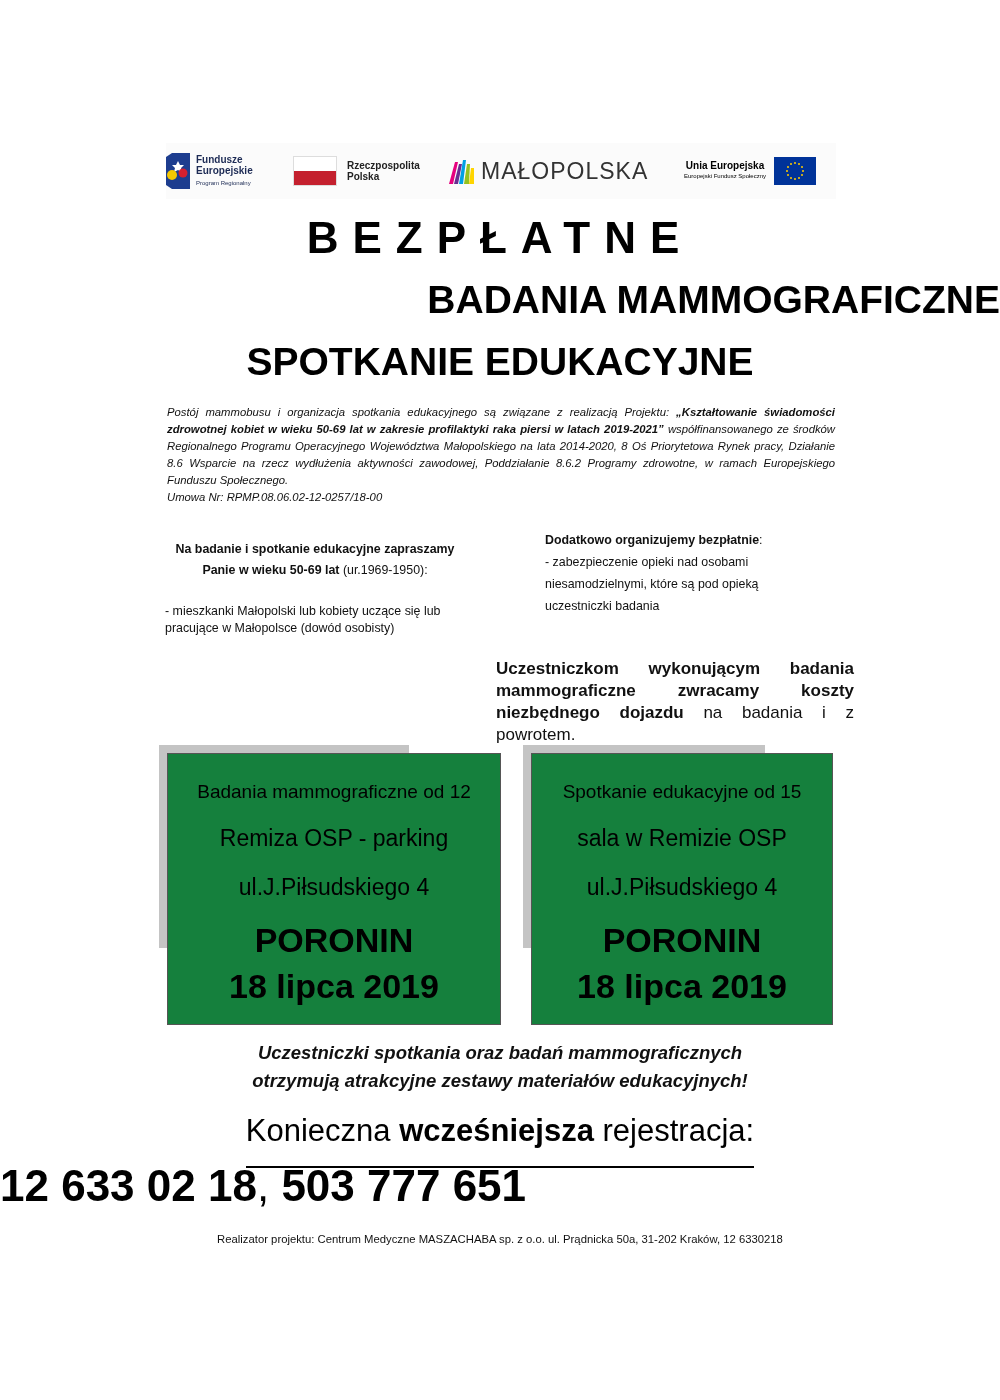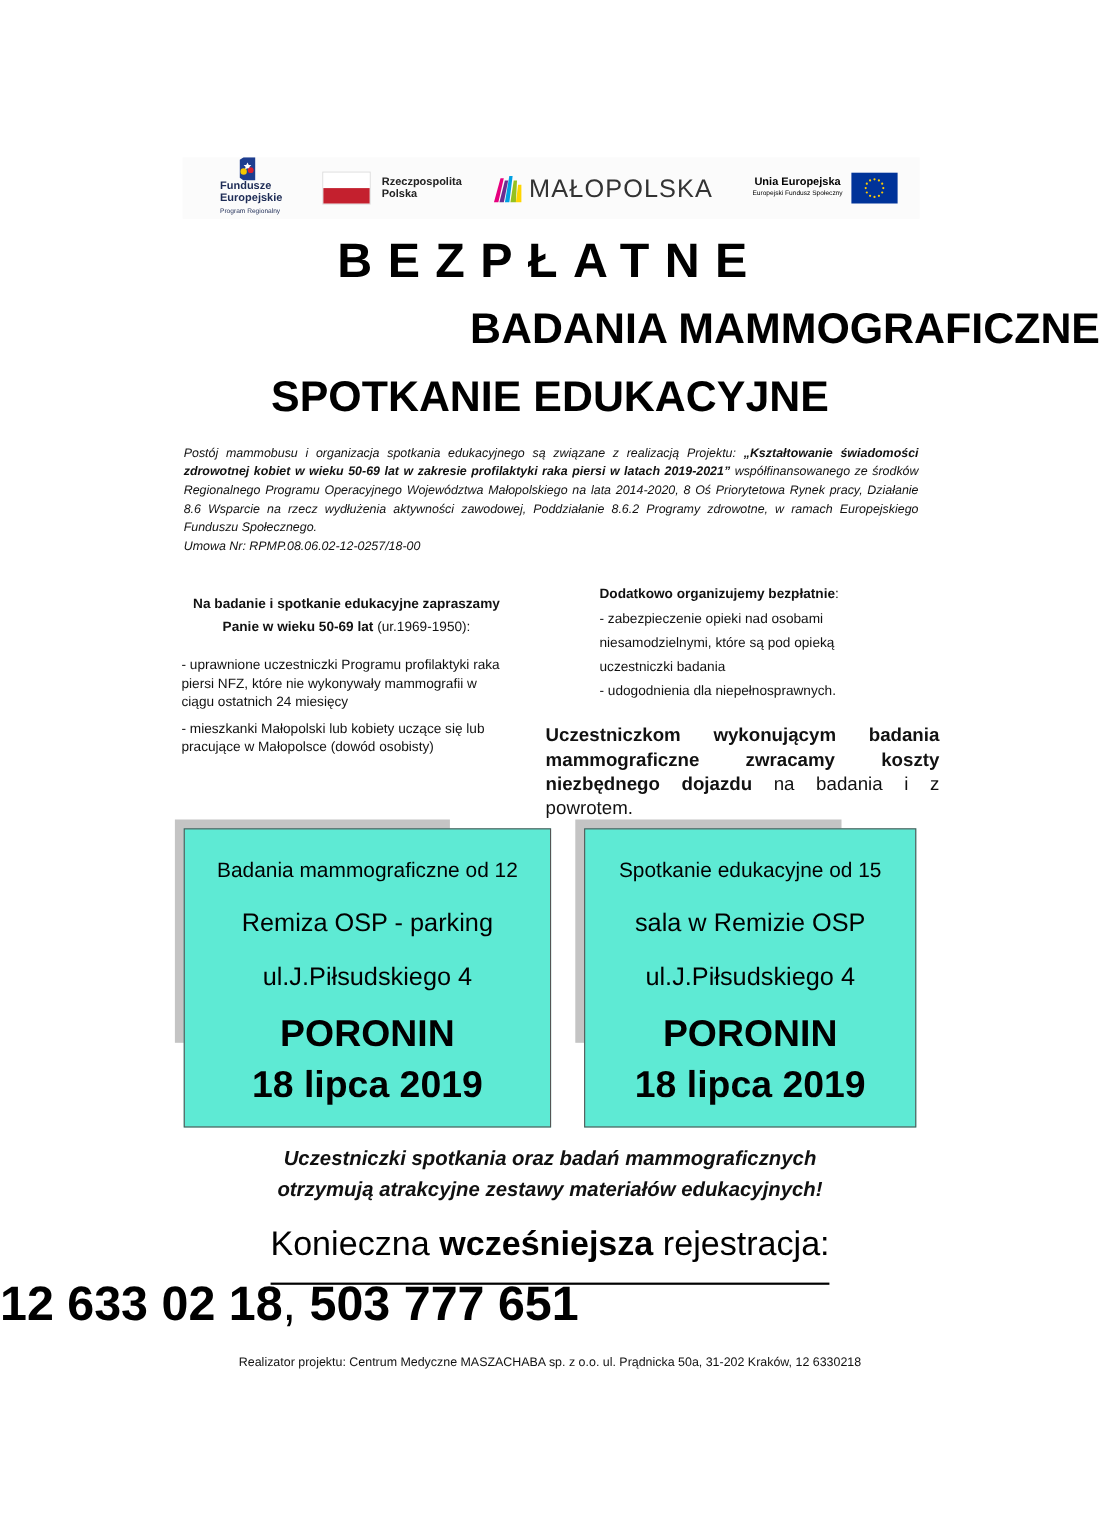--- a/index.html
+++ b/index.html
@@ -43,40 +43,40 @@
   .gap { height:17px; }
 
   
   .right-col { left:545px; top:529px; width:300px; font-size:12.4px; line-height:22px; color:#111; }
   .right-col p { margin:0; }
   .reimb { left:496px; top:658px; width:358px; font-size:17px; line-height:22px; text-align:justify; color:#111; }
   .reimb p { margin:0; }
 
   
   .shadow { background:#c4c4c4; }
-  .box { background:#5eead4; border:1.5px solid #555; box-sizing:border-box; text-align:center; }
+  .box { background:#15803d; border:1.5px solid #555; box-sizing:border-box; text-align:center; }
   .box .t1 { font-size:19px; margin-top:24px; line-height:28px; }
   .box .t2 { font-size:23px; margin-top:16px; line-height:32px; }
   .box .t3 { font-size:23px; margin-top:17px; line-height:32px; }
   .box .t4 { font-size:34px; font-weight:bold; margin-top:15px; line-height:44px; }
   .box .t5 { font-size:34px; font-weight:bold; line-height:48px; }
 
   .prize { left:0; width:1000px; top:1039px; text-align:center; font-size:18.5px; font-style:italic;
            font-weight:bold; line-height:28px; color:#111; }
   .reg { left:0; width:1000px; top:1110px; text-align:center; font-size:31px; line-height:42px; }
   .reg .u { border-bottom:2px solid #000; padding-bottom:18px; }
   .phones { left:0; width:1000px; top:1156px; font-size:44px; font-weight:bold; line-height:60px; }
   .phones .sep { font-weight:normal; }
   .footer { left:0; width:1000px; top:1231px; text-align:center; font-size:11.3px; line-height:16px; color:#111; }
 </style>
 </head>
 <body>
 
 <div class="abs logos">
-  <div class="logo" style="left:28px;flex-direction:column;">
+  <div class="logo" style="left:0;">
     <svg class="fe-mark" viewBox="0 0 24 36" width="24" height="36">
       <polygon points="6,0 24,0 24,36 6,36 0,32 0,4" fill="#1d3d8f"></polygon>
       <polygon points="12,8 14,12 18,12 15,15 16,19 12,17 8,19 9,15 6,12 10,12" fill="#ffffff"></polygon>
       <circle cx="6" cy="22" r="5" fill="#f6c800"></circle>
       <circle cx="17" cy="20" r="4.5" fill="#d6202f"></circle>
     </svg>
     <div class="fe-text">
       <span class="l1">Fundusze</span>
       <span class="l2">Europejskie</span>
       <span class="l3">Program Regionalny</span>
@@ -134,28 +134,26 @@
 
 <div class="abs intro">
   <span>Postój mammobusu i organizacja spotkania edukacyjnego są związane z realizacją Projektu: </span><b>„Kształtowanie świadomości zdrowotnej kobiet w wieku 50-69 lat w zakresie profilaktyki raka piersi w latach 2019-2021”</b><span> współfinansowanego ze środków Regionalnego Programu Operacyjnego Województwa Małopolskiego na lata 2014-2020, 8 Oś Priorytetowa Rynek pracy, Działanie 8.6 Wsparcie na rzecz wydłużenia aktywności zawodowej, Poddziałanie 8.6.2 Programy zdrowotne, w ramach  Europejskiego Funduszu Społecznego.</span><br>
   <span>Umowa Nr: RPMP.08.06.02-12-0257/18-00</span>
 </div>
 
 <div class="abs left-col">
   <p class="center" style="font-weight:bold;">Na badanie i spotkanie edukacyjne zapraszamy</p>
   <p class="center" style="margin-top:4px;"><b>Panie w wieku 50-69 lat</b><span> (ur.1969-1950):</span></p>
   <div class="gap"></div>
-  <p>- uprawnione uczestniczki Programu profilaktyki raka piersi NFZ, które  nie wykonywały mammografii w ciągu ostatnich 24 miesięcy</p>
   <p style="margin-top:7px;">- mieszkanki Małopolski lub  kobiety uczące się lub pracujące w Małopolsce (dowód osobisty)</p>
 </div>
 
 <div class="abs right-col">
   <p><b>Dodatkowo organizujemy bezpłatnie</b><span>:</span></p>
   <p style="width:260px;">- zabezpieczenie opieki nad osobami niesamodzielnymi, które są pod opieką uczestniczki badania</p>
-  <p>- udogodnienia dla niepełnosprawnych.</p>
 </div>
 
 <div class="abs reimb">
   <p><b>Uczestniczkom wykonującym badania mammograficzne zwracamy koszty niezbędnego dojazdu</b><span> na badania i z powrotem.</span></p>
 </div>
 
 <div class="abs shadow" style="left:159px; top:745px; width:250px; height:203px;"></div>
 <div class="abs box" style="left:167px; top:753px; width:334px; height:272px;">
   <div class="t1">Badania mammograficzne od 12</div>
   <div class="t2">Remiza OSP - parking</div>

